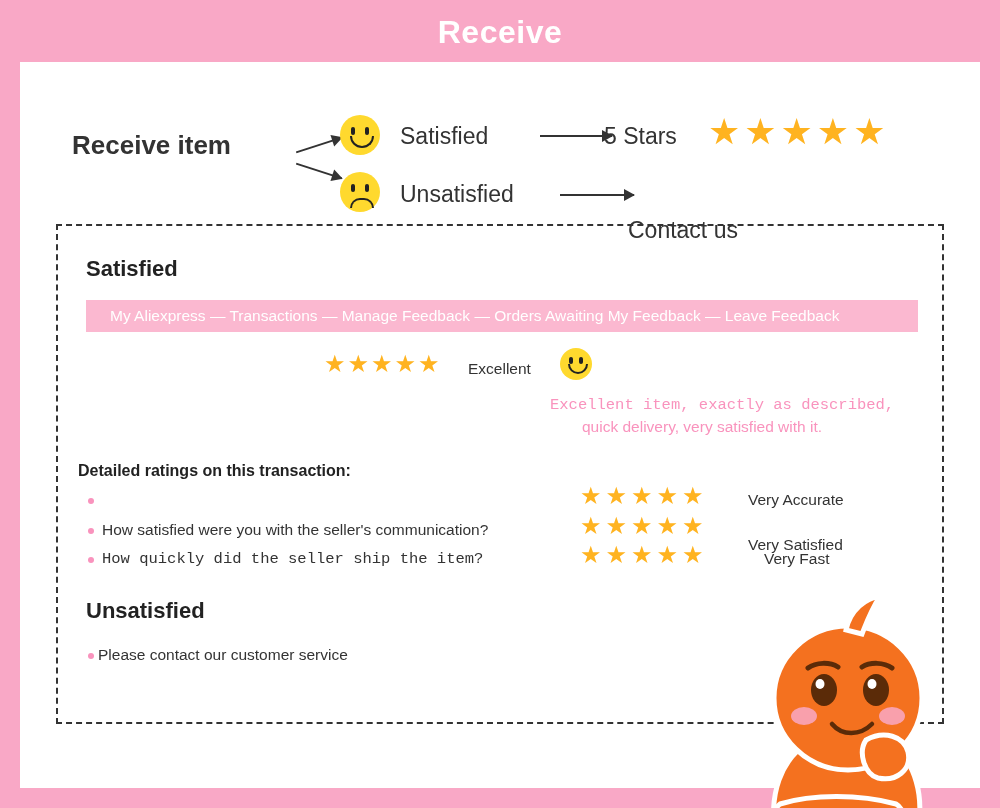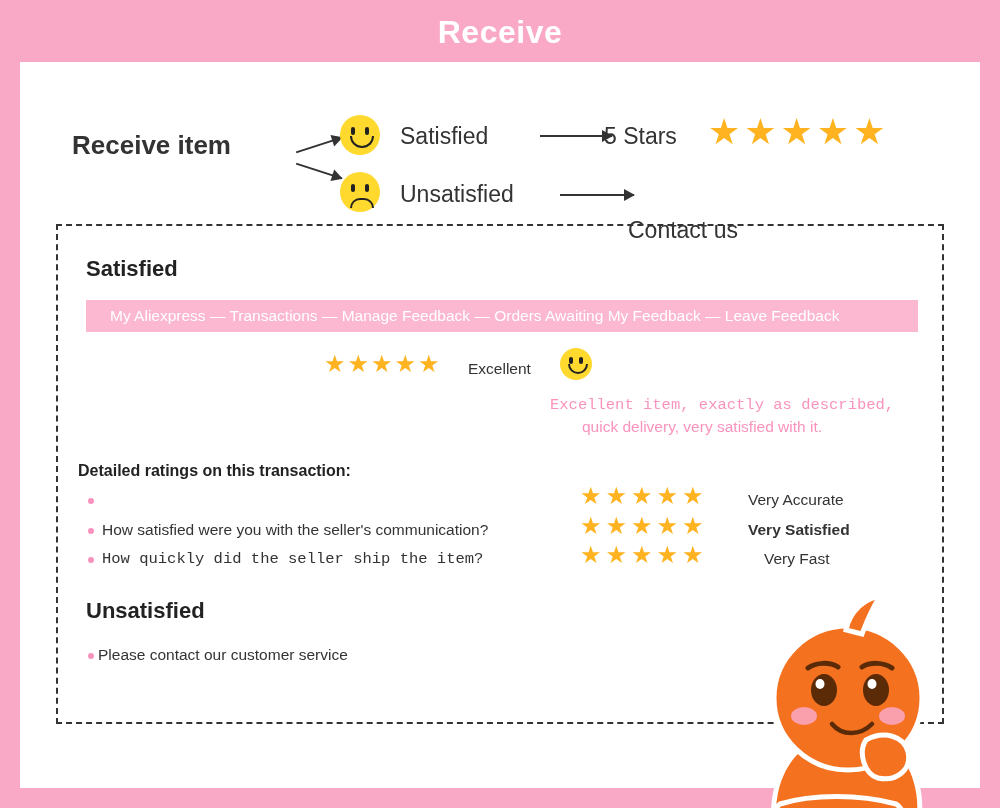--- a/index.html
+++ b/index.html
@@ -270,21 +270,21 @@
 
       <div class="bullet" style="left:30px; top:302px;"></div>
       <div class="line-text" style="left:44px; top:295px;">How satisfied were you with the seller's communication?</div>
       <div class="stars-row" style="left:522px; top:288px; font-size:24px; gap:4px;">
         <span class="star">★</span>
         <span class="star">★</span>
         <span class="star">★</span>
         <span class="star">★</span>
         <span class="star">★</span>
       </div>
-      <div class="line-text" style="left:690px; top:295px;font-weight:bold;">Very Satisfied</div>
+      <div class="line-text" style="left:690px; top:310px;">Very Satisfied</div>
 
       <div class="bullet" style="left:30px; top:331px;"></div>
       <div class="line-text" style="left:44px; top:324px;font-family:Liberation Mono, monospace;">How quickly did the seller ship the item?</div>
       <div class="stars-row" style="left:522px; top:317px; font-size:24px; gap:4px;">
         <span class="star">★</span>
         <span class="star">★</span>
         <span class="star">★</span>
         <span class="star">★</span>
         <span class="star">★</span>
       </div>

